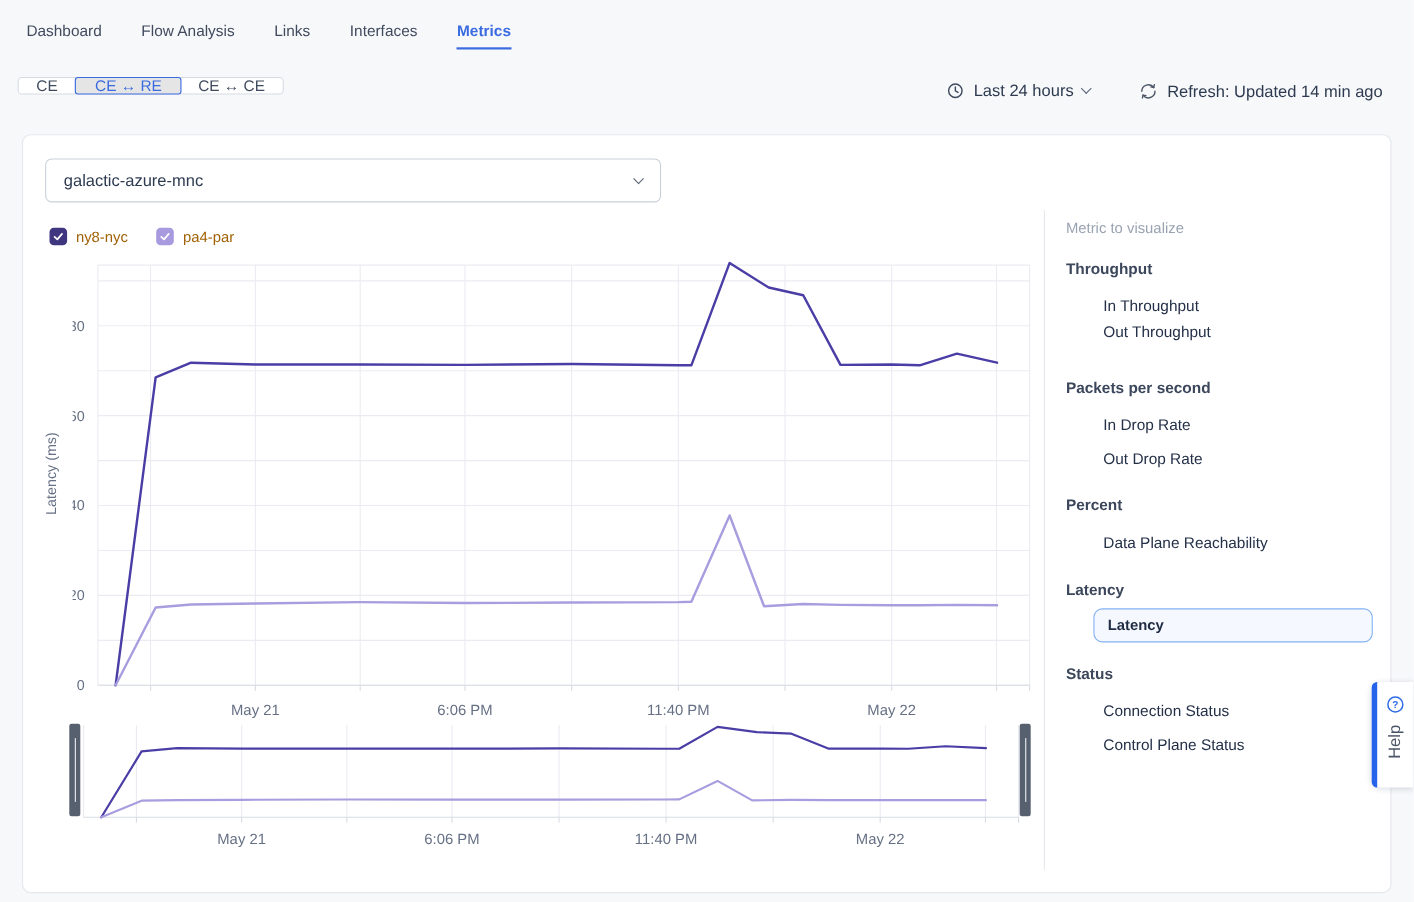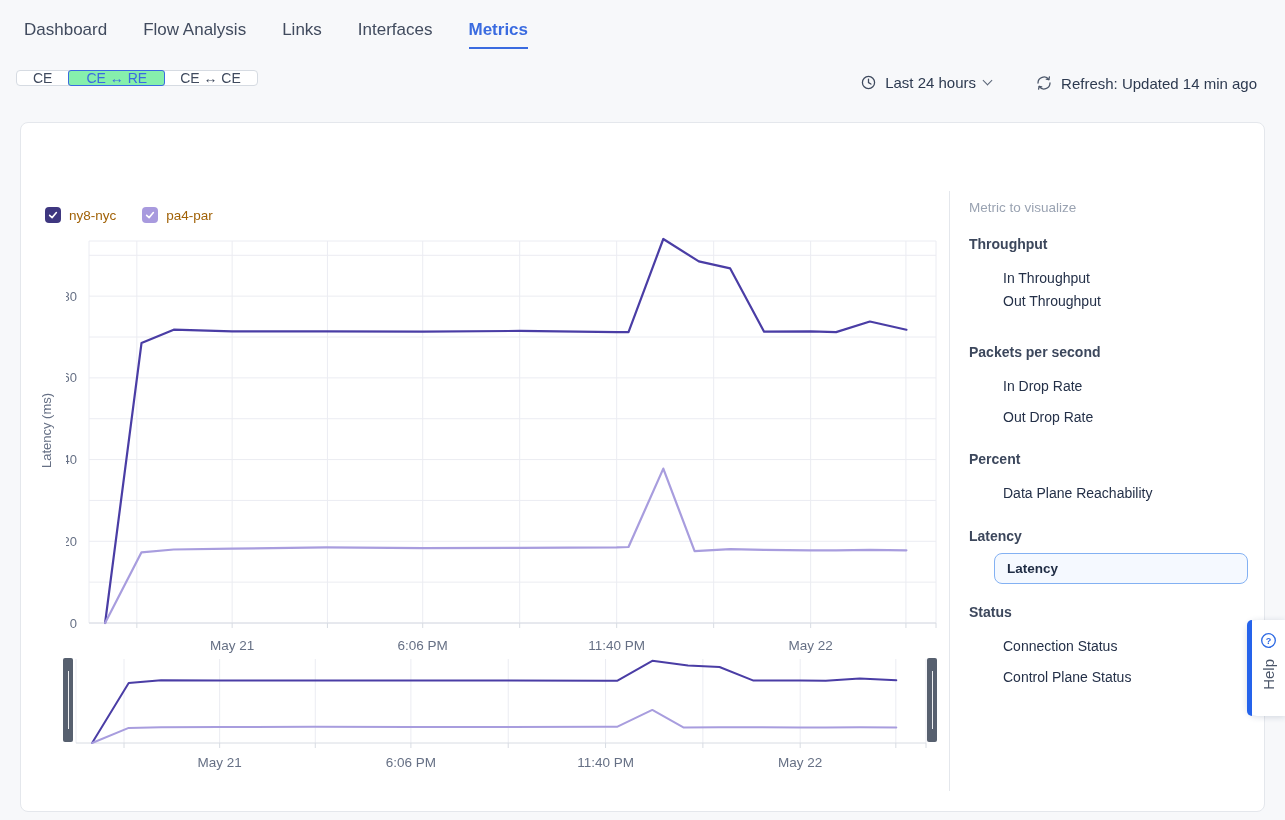--- a/index.html
+++ b/index.html
@@ -1,31 +1,31 @@
 <!DOCTYPE html>
 <html><head>
 <meta charset="utf-8">
 <style>
   * { margin:0; padding:0; box-sizing:border-box; }
   html,body { width:1285px; height:820px; background:#f7f8fa; overflow:hidden;
     font-family:"Liberation Sans", sans-serif; color:#2d3a50; position:relative; }
 
   
   .topnav { position:absolute; left:24px; top:20px; display:flex; gap:36px; }
-  .topnav .tab { font-size:17px; color:#414b5e; padding-bottom:7px; cursor:pointer; }
+  .topnav .tab { font-size:14px; color:#414b5e; padding-bottom:7px; cursor:pointer; }
   .topnav .tab.active { color:#3a6be0; font-weight:700; border-bottom:2.5px solid #3a6be0; }
 
   
   .seg { position:absolute; left:16px; top:70px; display:flex; height:16px;
     background:#fff; border:1px solid #d6dbe2; border-radius:4px; }
   .seg .opt { display:flex; align-items:center; justify-content:center; font-size:14px;
     color:#3f4a5e; border-right:1px solid #d6dbe2; padding:0 16px; cursor:pointer; white-space:nowrap; }
   .seg .opt:last-child { border-right:none; }
   .seg .opt.selected { color:#3a6be0; border:1px solid #3a6be0; border-radius:3px;
-    margin:-1px; padding:0 17px; background:#86efac; z-index:2; }
+    margin:-1px; padding:0 17px; background:#e5e5e5; z-index:2; }
 
   
   .topright { position:absolute; right:28px; top:74px; display:flex; align-items:flex-start; gap:44px; }
   .ctrl { display:flex; align-items:center; gap:8px; font-size:15px; color:#2d3a50; cursor:pointer; }
   .chev { width:7px; height:7px; border-right:1.6px solid #5a6577; border-bottom:1.6px solid #5a6577;
     transform:rotate(45deg); margin-top:-4px; }
 
   
   .card { position:absolute; left:20px; top:122px; width:1245px; height:690px;
     background:#fff; border:1px solid #e4e7ec; border-radius:8px; }
@@ -104,20 +104,24 @@
         <path d="M20 12a8 8 0 0 1-14.5 4.6"></path>
         <polyline points="4.8,20.1 5.5,16.6 9,17.3"></polyline>
       </svg>
     </span>
     <span>Refresh: Updated 14 min ago</span>
   </div>
 </div>
 
 <div class="card">
 
+  <div class="devselect">
+    <span>galactic-azure-mnc</span>
+    <span class="chev"></span>
+  </div>
 
   <div class="legend">
     <div class="legitem">
       <span class="cbox" style="background:#3e3780;">
         <svg width="12" height="12" viewBox="0 0 16 16">
             <polyline points="3.5,8.5 6.8,11.5 12.5,4.8" fill="none" stroke="#fff" stroke-width="2.1" stroke-linecap="round" stroke-linejoin="round"></polyline>
           </svg>
       </span>
       <span class="lbl">ny8-nyc</span>
     </div>

